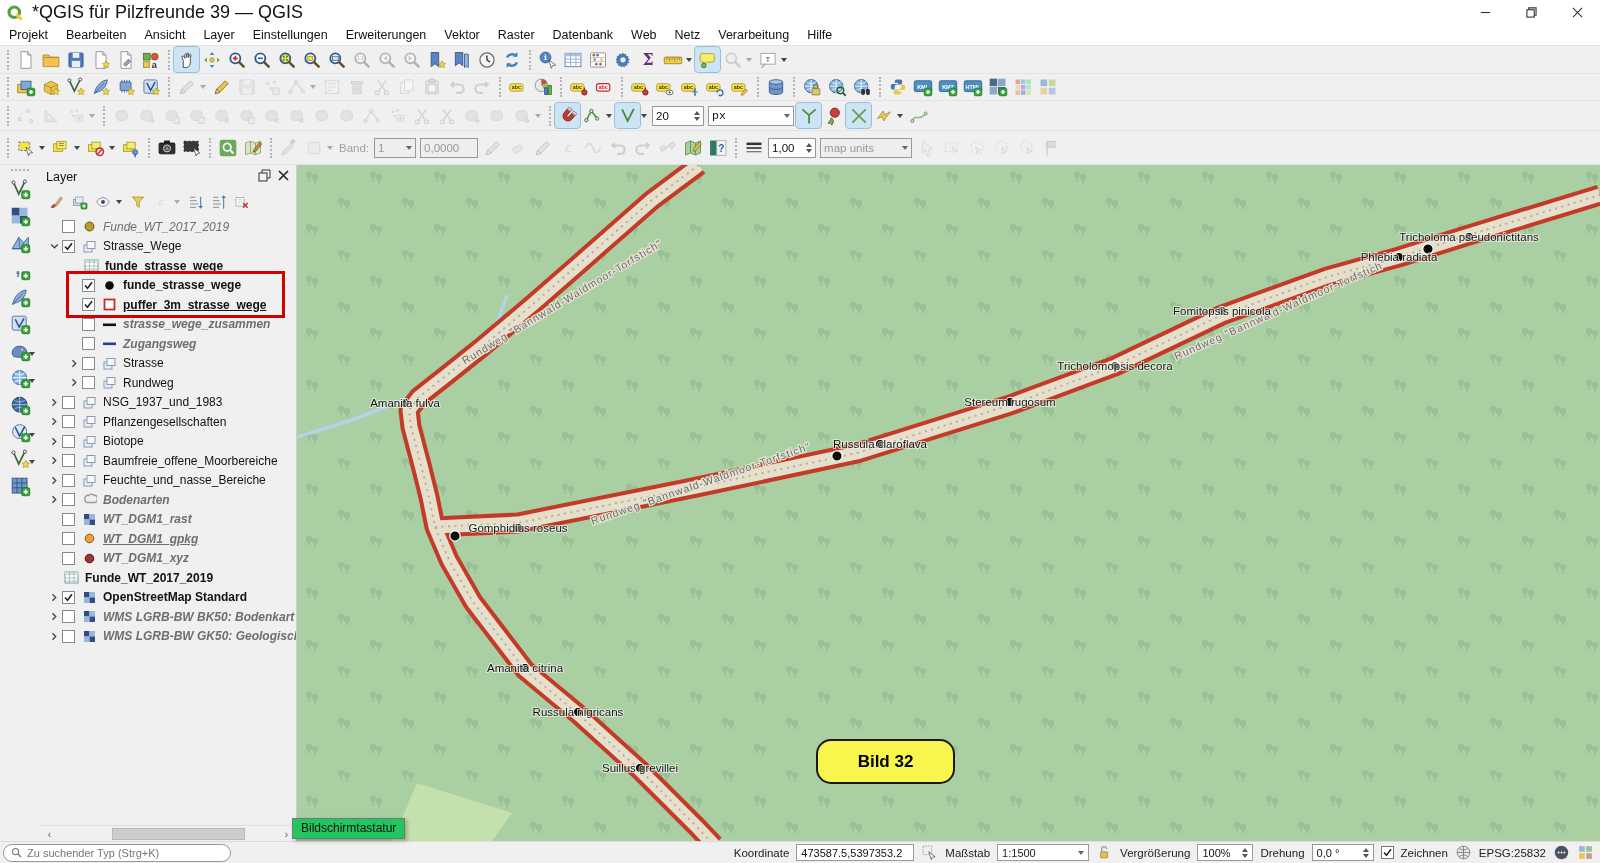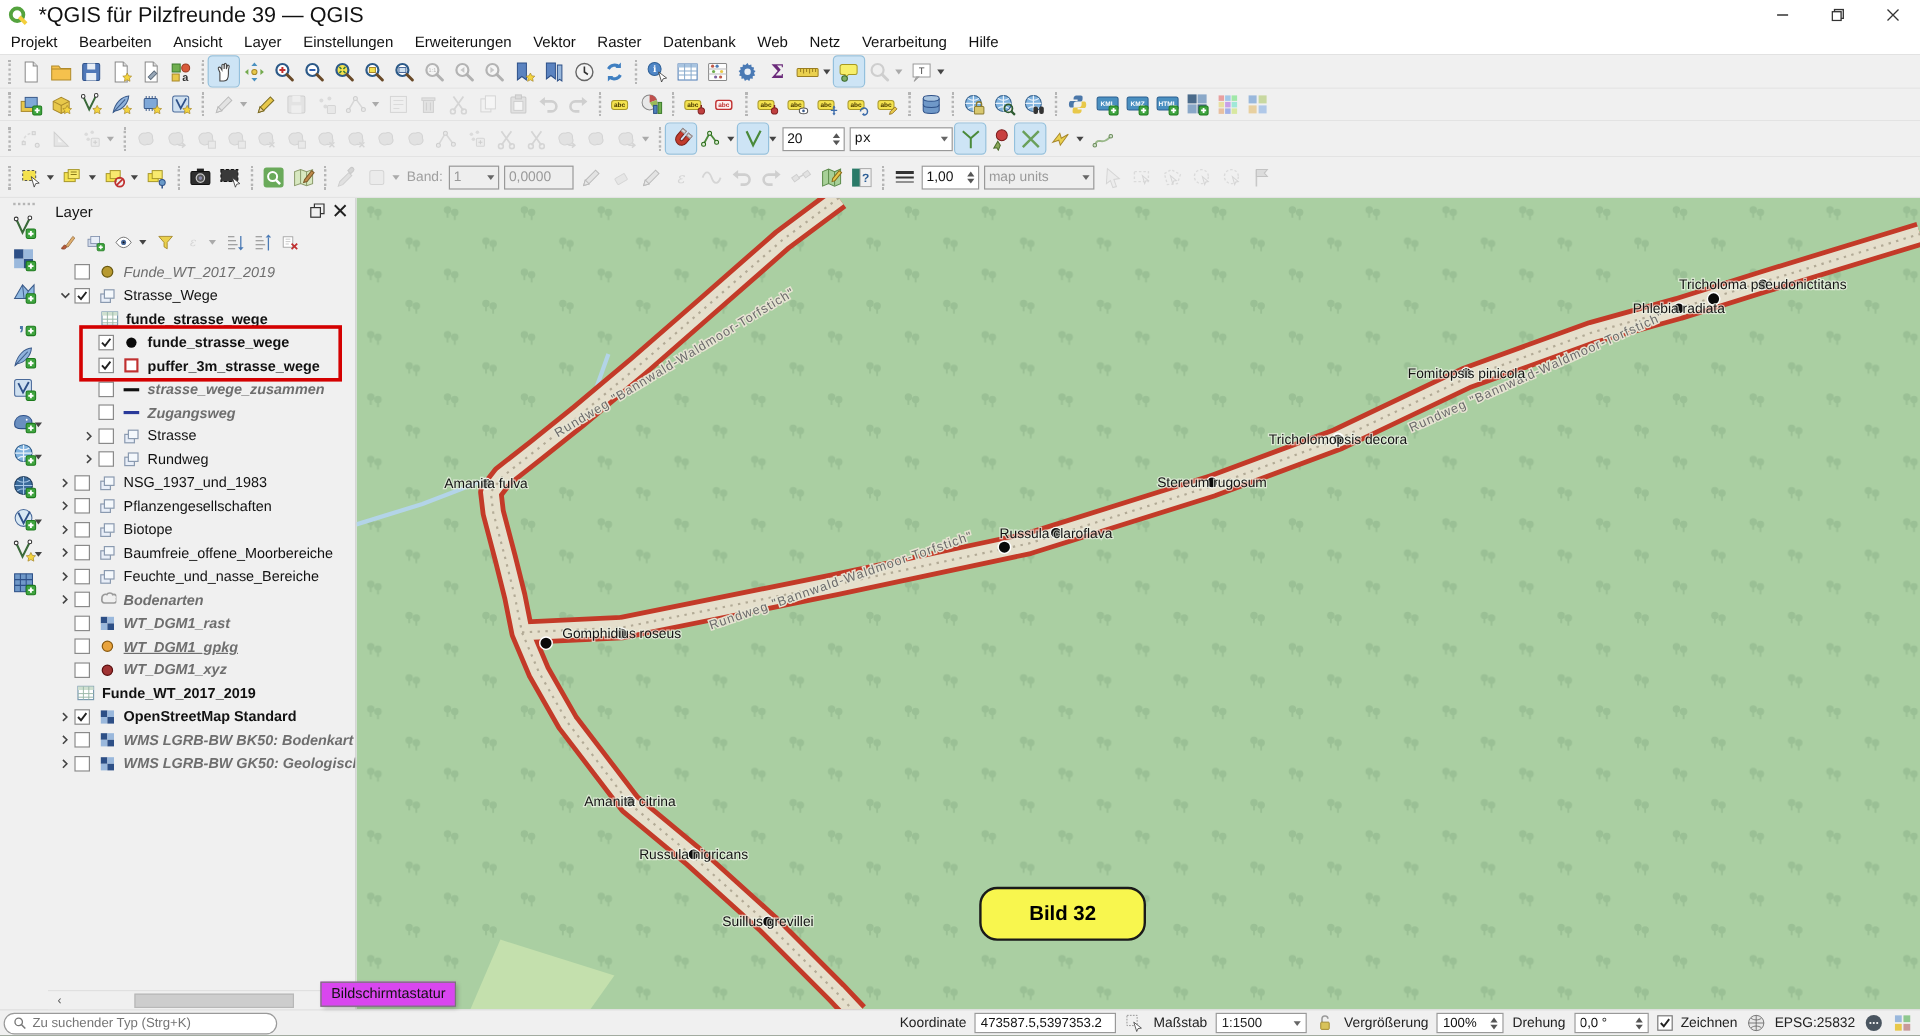--- a/index.html
+++ b/index.html
@@ -86,21 +86,21 @@
                display:flex; align-items:center; padding:0 7px; gap:5px; flex:none;}
   #searchbox input { border:none; outline:none; width:100%; font-size:11px; color:#555; background:transparent;
                      font-family:"Liberation Sans",sans-serif;}
   #searchbox svg { width:11px; height:11px; flex:none; }
   .sspacer { flex:1; }
   .sfield { height:17px; background:#fff; border:1px solid #999; display:flex; align-items:center; padding:0 4px; font-size:11px; flex:none;}
   .sfield input { border:none; outline:none; font-size:11px; width:100%; font-family:"Liberation Sans",sans-serif; color:#111;}
   .sicon { width:17px; height:17px; flex:none; } .sicon svg { width:17px; height:17px; }
   .scb { width:13px; height:13px; border:1px solid #777; background:#fff; display:flex; align-items:center; justify-content:center; flex:none;}
   .scb svg { width:11px; height:11px; }
-  #kbd-tooltip { position:absolute; left:267px; top:818px; background:#d946ef; border:1px solid #777;
+  #kbd-tooltip { position:absolute; left:292px; top:818px; background:#22c55e; border:1px solid #777;
                  box-shadow:2px 2px 4px rgba(0,0,0,.25); padding:2px 8px 3px; font-size:12px; z-index:50; }
   .slabel { flex:none; }
 </style>
 </head>
 <body>
 
 <div id="app">
 
   <div id="titlebar">
     <svg class="qlogo" viewBox="0 0 24 24">
@@ -1296,21 +1296,21 @@
                 <path d="M2 5.5l2.5 2.7L9 2.3" fill="none" stroke="#222" stroke-width="1.6"></path>
               </svg>
             </span>
             <span class="tico">
               <svg viewBox="0 0 15 15">
                 <circle cx="7.5" cy="7.5" r="4.3" fill="#0a0a0a"></circle>
               </svg>
             </span>
             <span class="tlabel t-b">funde_strasse_wege</span>
           </div>
-          <div class="trow" style="padding-left: 26px;">
+          <div class="trow" style="padding-left: 26px; text-decoration: underline;">
             <span class="texp"></span>
             <span class="tcb">
               <svg viewBox="0 0 11 11">
                 <path d="M2 5.5l2.5 2.7L9 2.3" fill="none" stroke="#222" stroke-width="1.6"></path>
               </svg>
             </span>
             <span class="tico">
               <svg viewBox="0 0 15 15">
                 <rect x="2.5" y="2.5" width="10" height="10" fill="#fff" stroke="#c03030" stroke-width="1.8"></rect>
               </svg>
@@ -1636,21 +1636,21 @@
     <div class="sspacer"></div>
     <span class="slabel">Koordinate</span>
     <div class="sfield" style="width:118px">
         <input value="473587.5,5397353.2" style="">
       </div>
     <span class="sicon"><svg viewBox="0 0 24 24" xmlns="http://www.w3.org/2000/svg">
           <rect x="3" y="3" width="12" height="12" fill="none" stroke="#888" stroke-dasharray="2,1.5"></rect>
           <path d="M11 11l9 7-4 .6L14.5 22z" fill="#fff" stroke="#333" stroke-width=".9"></path>
         </svg></span>
     <span class="slabel">Maßstab</span>
-    <div class="sfield" style="width:76px">
+    <div class="sfield" style="width:92px">
         <span style="flex:1">1:1500</span>
         <span class="combo-arrow"></span>
       </div>
     <span class="sicon"><svg viewBox="0 0 24 24" xmlns="http://www.w3.org/2000/svg">
           <path d="M8 11V7.5A3.5 3.5 0 0 1 15 7" fill="none" stroke="#999" stroke-width="1.8"></path>
           <rect x="6.5" y="11" width="10" height="8.5" rx="1" fill="#d8c25a" stroke="#9a8020"></rect>
         </svg></span>
     <span class="slabel">Vergrößerung</span>
     <div class="sfield" style="width:56px">
         <input value="100%" style="">

